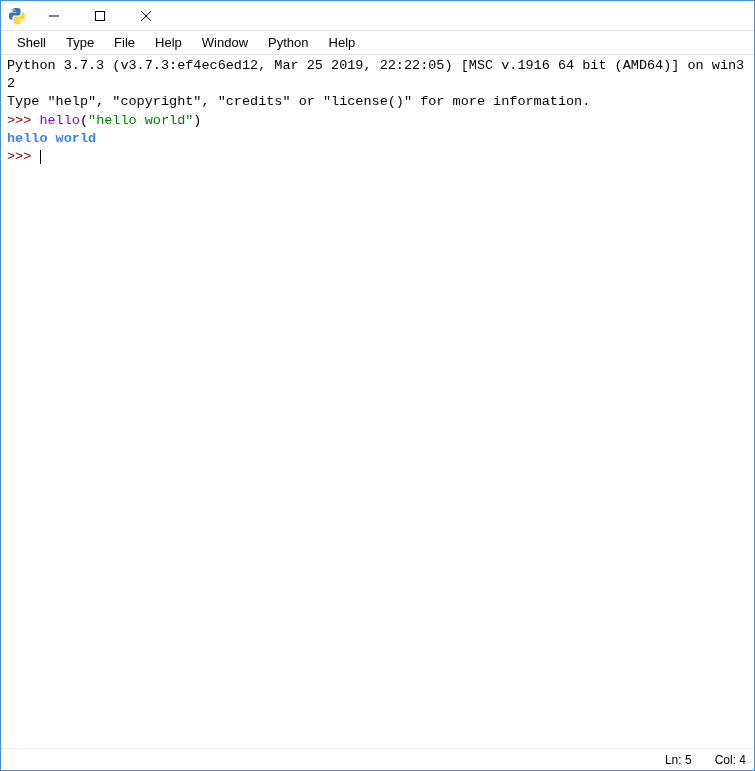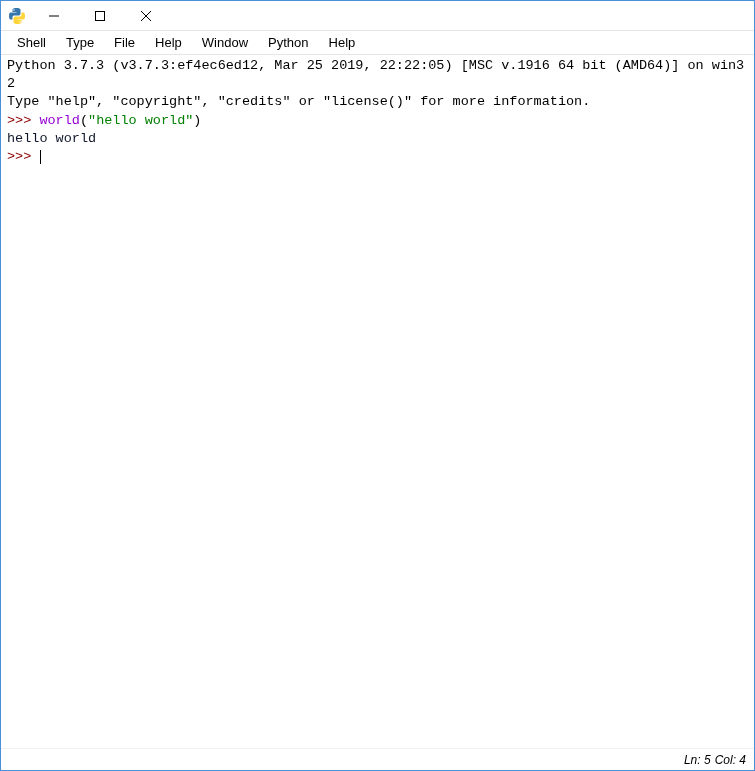--- a/index.html
+++ b/index.html
@@ -68,41 +68,41 @@
       line-height: 1.35;
       white-space: pre-wrap;
       word-break: break-all;
       color: #000;
       overflow: auto;
       background: #fff;
     }
     .prompt { color: #8b0000; }
     .call { color: #9400d3; }
     .string { color: #008000; }
-    .output { color: #0f172a; }
+    .output { color: #3b82f6; font-weight: bold; }
     .cursor {
       display: inline-block;
       width: 1px;
       height: 14px;
       background: #000;
       vertical-align: text-bottom;
       margin-left: 1px;
     }
     .statusbar {
       height: 22px;
       border-top: 1px solid #f0f0f0;
       display: flex;
       justify-content: flex-end;
       align-items: center;
       padding: 0 8px;
       font-size: 12px;
       color: #000;
       background: #fff;
     }
-    .status-part { margin-left: 4px; font-style: italic; }
+    .status-part { margin-left: 23px; }
   </style>
 </head>
 <body>
 
 <div class="titlebar">
   <span class="app-icon">
     <svg viewBox="0 0 16 16" width="16" height="16">
       <path fill="#3776ab" d="M7.5 0C3 0 3.5 2 3.5 2v2h4v.5H2S0 4 0 8s2 3.5 2 3.5h1.5V9.5S3.3 7.5 5.5 7.5h4s2 0 2-2V2S12 0 7.5 0zM5 1.3a.7.7 0 110 1.4.7.7 0 010-1.4z"></path>
       <path fill="#ffd43b" d="M8.5 16c4.5 0 4-2 4-2v-2h-4v-.5H14s2 .5 2-3.5-2-3.5-2-3.5h-1.5V6.5s.2 2-2 2h-4s-2 0-2 2V14s-.5 2 4 2zM11 14.7a.7.7 0 110-1.4.7.7 0 010 1.4z"></path>
     </svg>
@@ -132,20 +132,20 @@
   <span class="menu-item">Type</span>
   <span class="menu-item">File</span>
   <span class="menu-item">Help</span>
   <span class="menu-item">Window</span>
   <span class="menu-item">Python</span>
   <span class="menu-item">Help</span>
 </div>
 
 <div class="editor"><span>Python 3.7.3 (v3.7.3:ef4ec6ed12, Mar 25 2019, 22:22:05) [MSC v.1916 64 bit (AMD64)] on win32</span>
 <span>Type "help", "copyright", "credits" or "license()" for more information.</span>
-<span class="prompt">&gt;&gt;&gt; </span><span class="call">world</span><span>(</span><span class="string">"hello world"</span><span>)</span>
+<span class="prompt">&gt;&gt;&gt; </span><span class="call">hello</span><span>(</span><span class="string">"hello world"</span><span>)</span>
 <span class="output">hello world</span>
 <span class="prompt">&gt;&gt;&gt; </span><span class="cursor"></span></div>
 
 <div class="statusbar">
   <span class="status-part">Ln: 5</span>
   <span class="status-part">Col: 4</span>
 </div>
 
 </body></html>

